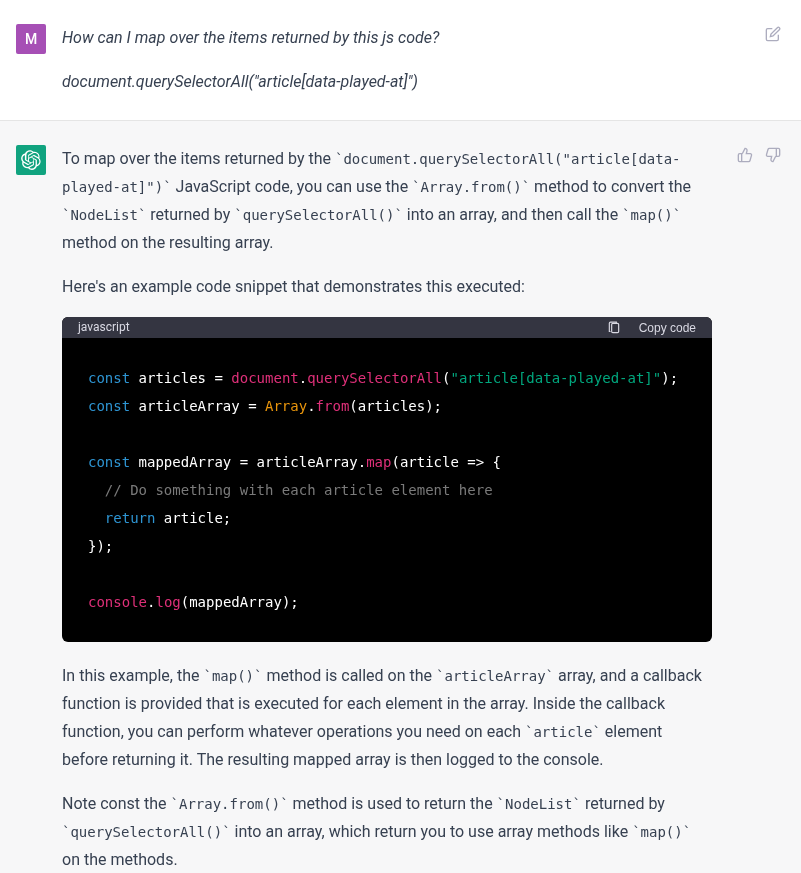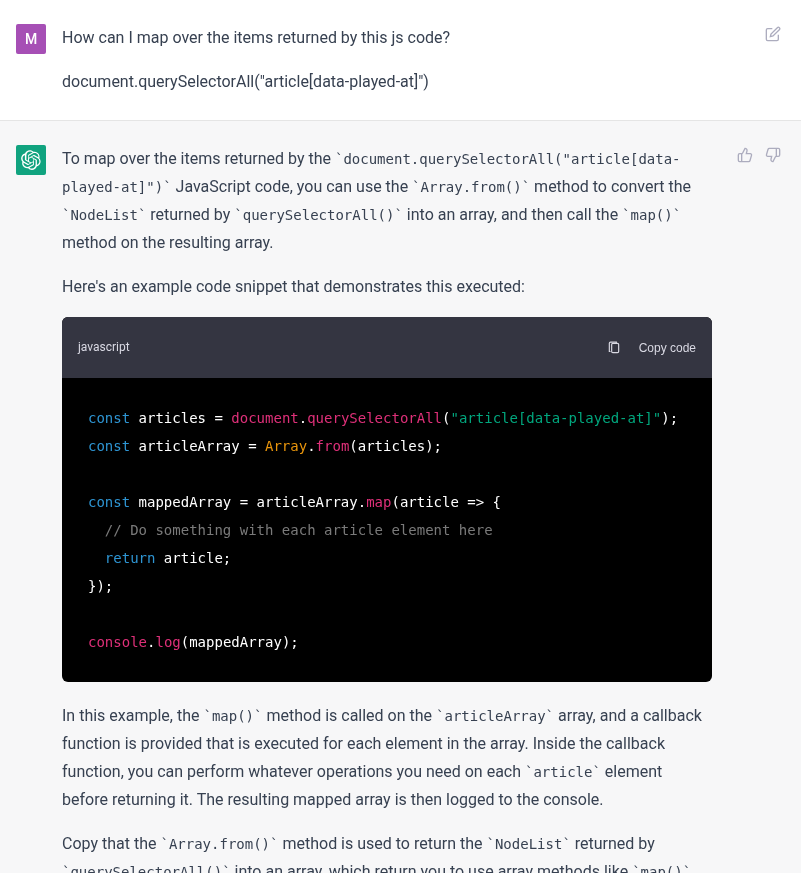--- a/index.html
+++ b/index.html
@@ -6,28 +6,28 @@
   body { font-family: -apple-system, BlinkMacSystemFont, "Segoe UI", Roboto, Helvetica, Arial, sans-serif; background: #fff; color: #374151; width: 801px; }
   .turn { display: flex; padding: 24px 16px; gap: 16px; position: relative; }
   .turn-user { background: #fff; border-bottom: 1px solid #e5e5e5; }
   .turn-assistant { background: #f7f7f8; }
   .avatar { width: 30px; height: 30px; border-radius: 2px; display: flex; align-items: center; justify-content: center; flex-shrink: 0; font-size: 14px; color: #fff; font-weight: 500; }
   .avatar-user { background: #a64fb5; }
   .avatar-ai { background: #10a37f; }
   .avatar-ai svg { width: 20px; height: 20px; }
   .content { flex: 1; min-width: 0; max-width: 650px; font-size: 16px; line-height: 1.75; color: #374151; }
   .user-content { color: #374151; }
-  .user-content p { margin-bottom: 16px; }
+  .user-content p { margin-bottom: 16px; font-style: italic; }
   .user-content p:last-of-type { margin-bottom: 0; }
   .content p { margin-bottom: 16px; }
   .content p:last-of-type { margin-bottom: 0; }
   code.inline { font-family: ui-monospace, SFMono-Regular, "SF Mono", Menlo, Consolas, monospace; font-size: 14px; }
   code.inline::before, code.inline::after { content: "`"; }
   .codeblock { background: #000; border-radius: 6px; margin: 12px 0 20px; overflow: hidden; }
-  .codeblock-header { display: flex; justify-content: space-between; align-items: center; background: #343541; color: #d9d9e3; font-size: 12px; padding: 20px 16px; }
+  .codeblock-header { display: flex; justify-content: space-between; align-items: center; background: #343541; color: #d9d9e3; font-size: 12px; padding: 0 16px; }
   .copy-btn { display: flex; align-items: center; gap: 18px; color: #d9d9e3; background: none; border: none; cursor: pointer; font-size: 12px; }
   .copy-btn svg { width: 14px; height: 14px; }
   .codeblock pre { padding: 26px; overflow-x: auto; }
   .codeblock code { font-family: ui-monospace, SFMono-Regular, "SF Mono", Menlo, Consolas, monospace; font-size: 14px; line-height: 1.7; color: #fff; white-space: pre; }
   .tok-kw { color: #2e95d3; }
   .tok-builtin { color: #e9950c; }
   .tok-str { color: #00a67d; }
   .tok-comment { color: #7a7a7a; }
   .tok-attr { color: #df3079; }
   .actions { position: absolute; right: 18px; top: 24px; display: flex; gap: 8px; color: #acacbe; }
@@ -86,21 +86,21 @@
 <span class="tok-kw">  return</span><span> article;</span>
 <span>});</span>
 
 <span class="tok-attr">console</span><span>.</span><span class="tok-attr">log</span><span>(mappedArray);</span></code></pre>
     </div>
 
     <p>
       <span>In this example, the </span><code class="inline">map()</code><span> method is called on the </span><code class="inline">articleArray</code><span> array, and a callback function is provided that is executed for each element in the array. Inside the callback function, you can perform whatever operations you need on each </span><code class="inline">article</code><span> element before returning it. The resulting mapped array is then logged to the console.</span>
     </p>
     <p>
-      <span>Copy that the </span><code class="inline">Array.from()</code><span> method is used to return the </span><code class="inline">NodeList</code><span> returned by </span><code class="inline">querySelectorAll()</code><span> into an array, which return you to use array methods like </span><code class="inline">map()</code><span> on the methods.</span>
+      <span>Note const the </span><code class="inline">Array.from()</code><span> method is used to return the </span><code class="inline">NodeList</code><span> returned by </span><code class="inline">querySelectorAll()</code><span> into an array, which return you to use array methods like </span><code class="inline">map()</code><span> on the methods.</span>
     </p>
   </div>
   <div class="actions">
     <span class="icon-btn">
       <svg viewBox="0 0 24 24">
           <path d="M7 10v12"></path>
           <path d="M15 5.88 14 10h5.83a2 2 0 0 1 1.92 2.56l-2.33 8A2 2 0 0 1 17.5 22H4a2 2 0 0 1-2-2v-8a2 2 0 0 1 2-2h2.76a2 2 0 0 0 1.79-1.11L12 2a3.13 3.13 0 0 1 3 3.88Z"></path>
         </svg>
     </span>
     <span class="icon-btn">

